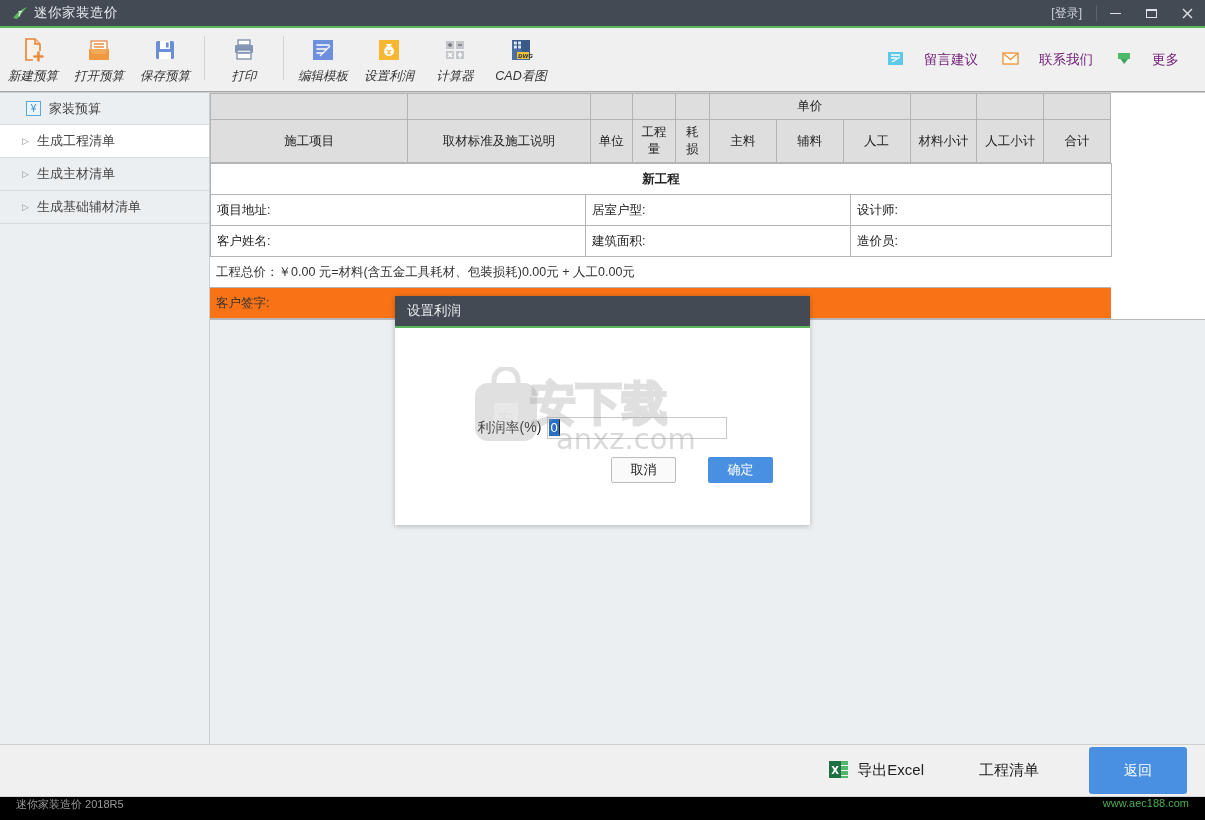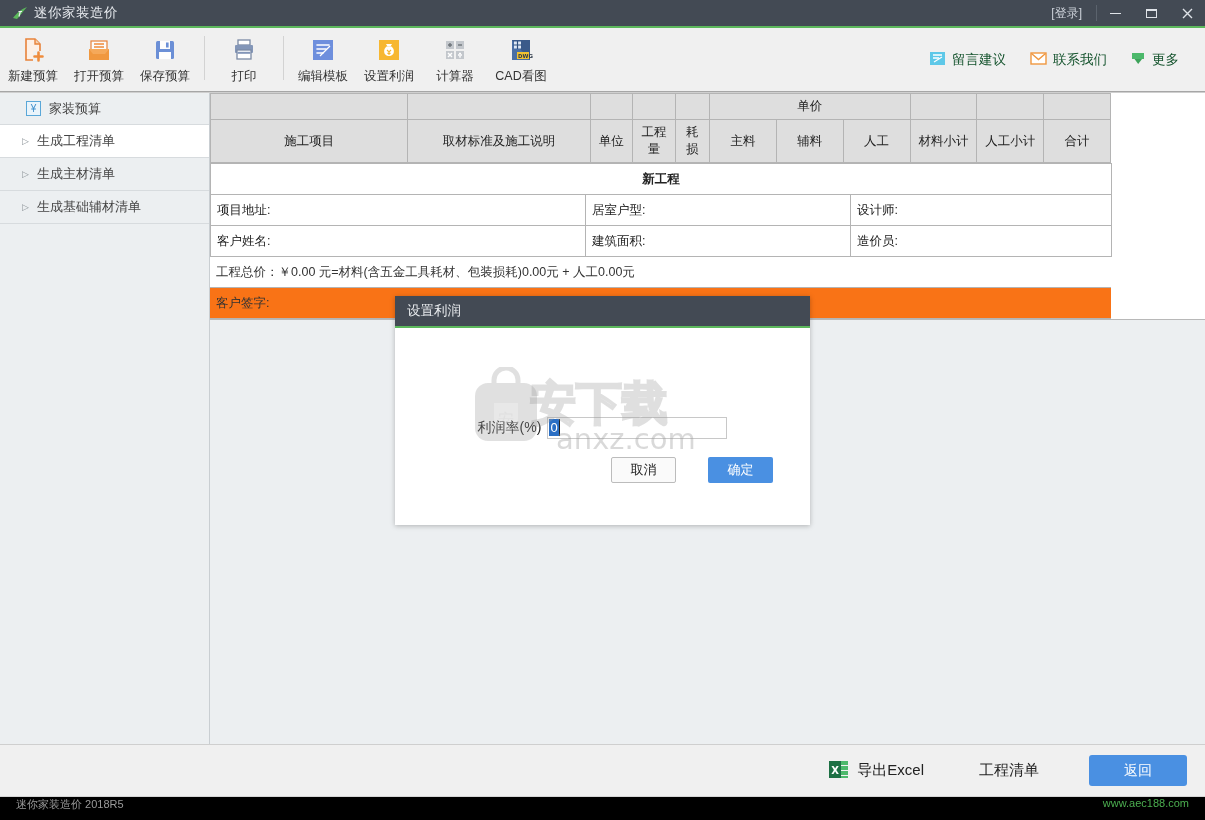--- a/index.html
+++ b/index.html
@@ -31,29 +31,29 @@
   .gl-max{ width:11px; height:9px; border:1px solid #dfe3e8; border-top-width:2px; display:block; }
 
   
   .toolbar{
     flex:0 0 65px; height:65px; background:#f0f0f0; border-bottom:1px solid #cfcfcf;
     display:flex; align-items:flex-start; position:relative;
   }
   .tgroup{ display:flex; height:65px; align-items:flex-start; }
   .tbitem{
     width:66px; height:72px; display:flex; flex-direction:column; align-items:center;
-    justify-content:flex-start; padding-top:7px; cursor:pointer; position:relative;
+    justify-content:flex-start; padding-top:7px; cursor:pointer; position:relative;font-style:italic;
   }
   .tbicon{ width:30px; height:30px; position:relative; }
   .tblabel{ font-size:12.5px; color:#333; margin-top:3px; white-space:nowrap; }
   .tdiv{ width:1px; height:44px; background:#d3d3d3; margin:8px 6px 0 6px; }
   .tb-under{ position:absolute; left:0; bottom:0; height:1px; background:#a6a6a6; width:100%; }
 
   .toolbar-right{ margin-left:auto; display:flex; align-items:center; height:64px; padding-right:14px; }
-  .tr-item{ display:flex; align-items:center; gap:6px; padding:6px 12px; cursor:pointer; font-size:13.5px; color:#14532d;}
+  .tr-item{ display:flex; align-items:center; gap:20px; padding:6px 12px; cursor:pointer; font-size:13.5px; color:#701a75;}
 
   
   .body{ flex:1; display:flex; min-height:0; }
 
   
   .sidebar{
     width:210px; flex:0 0 210px; background:#eceff1; border-right:1px solid #c9ced2;
     display:flex; flex-direction:column;
   }
   .side-item{
@@ -87,21 +87,21 @@
   .canvas-rest{ flex:1; background:#eceff1; }
 
   
   .bottombar{
     flex:0 0 52px; height:52px; background:#f0f0f0; border-top:1px solid #cfcfcf;
     display:flex; align-items:center; justify-content:flex-end; gap:0; padding-right:18px;
   }
   .bb-excel{ display:flex; align-items:center; gap:8px; font-size:15px; color:#222; cursor:pointer; margin-right:55px;}
   .bb-link{ font-size:15px; color:#222; cursor:pointer; margin-right:50px;}
   .bb-btn{
-    width:98px; height:31px; background:#4a90e2; color:#fff; border:none; border-radius:3px;
+    width:98px; height:47px; background:#4a90e2; color:#fff; border:none; border-radius:3px;
     font-size:14px; cursor:pointer; font-family:Liberation Mono, monospace;
   }
 
   
   .statusbar{
     flex:0 0 24px; height:24px; background:#000000; border-top:1px solid #d5d5d5;
     display:flex; padding:0 16px; font-size:11px; color:#9a9a9a;
   }
   .status-url{ margin-left:auto; color:#4caf50; }
 

